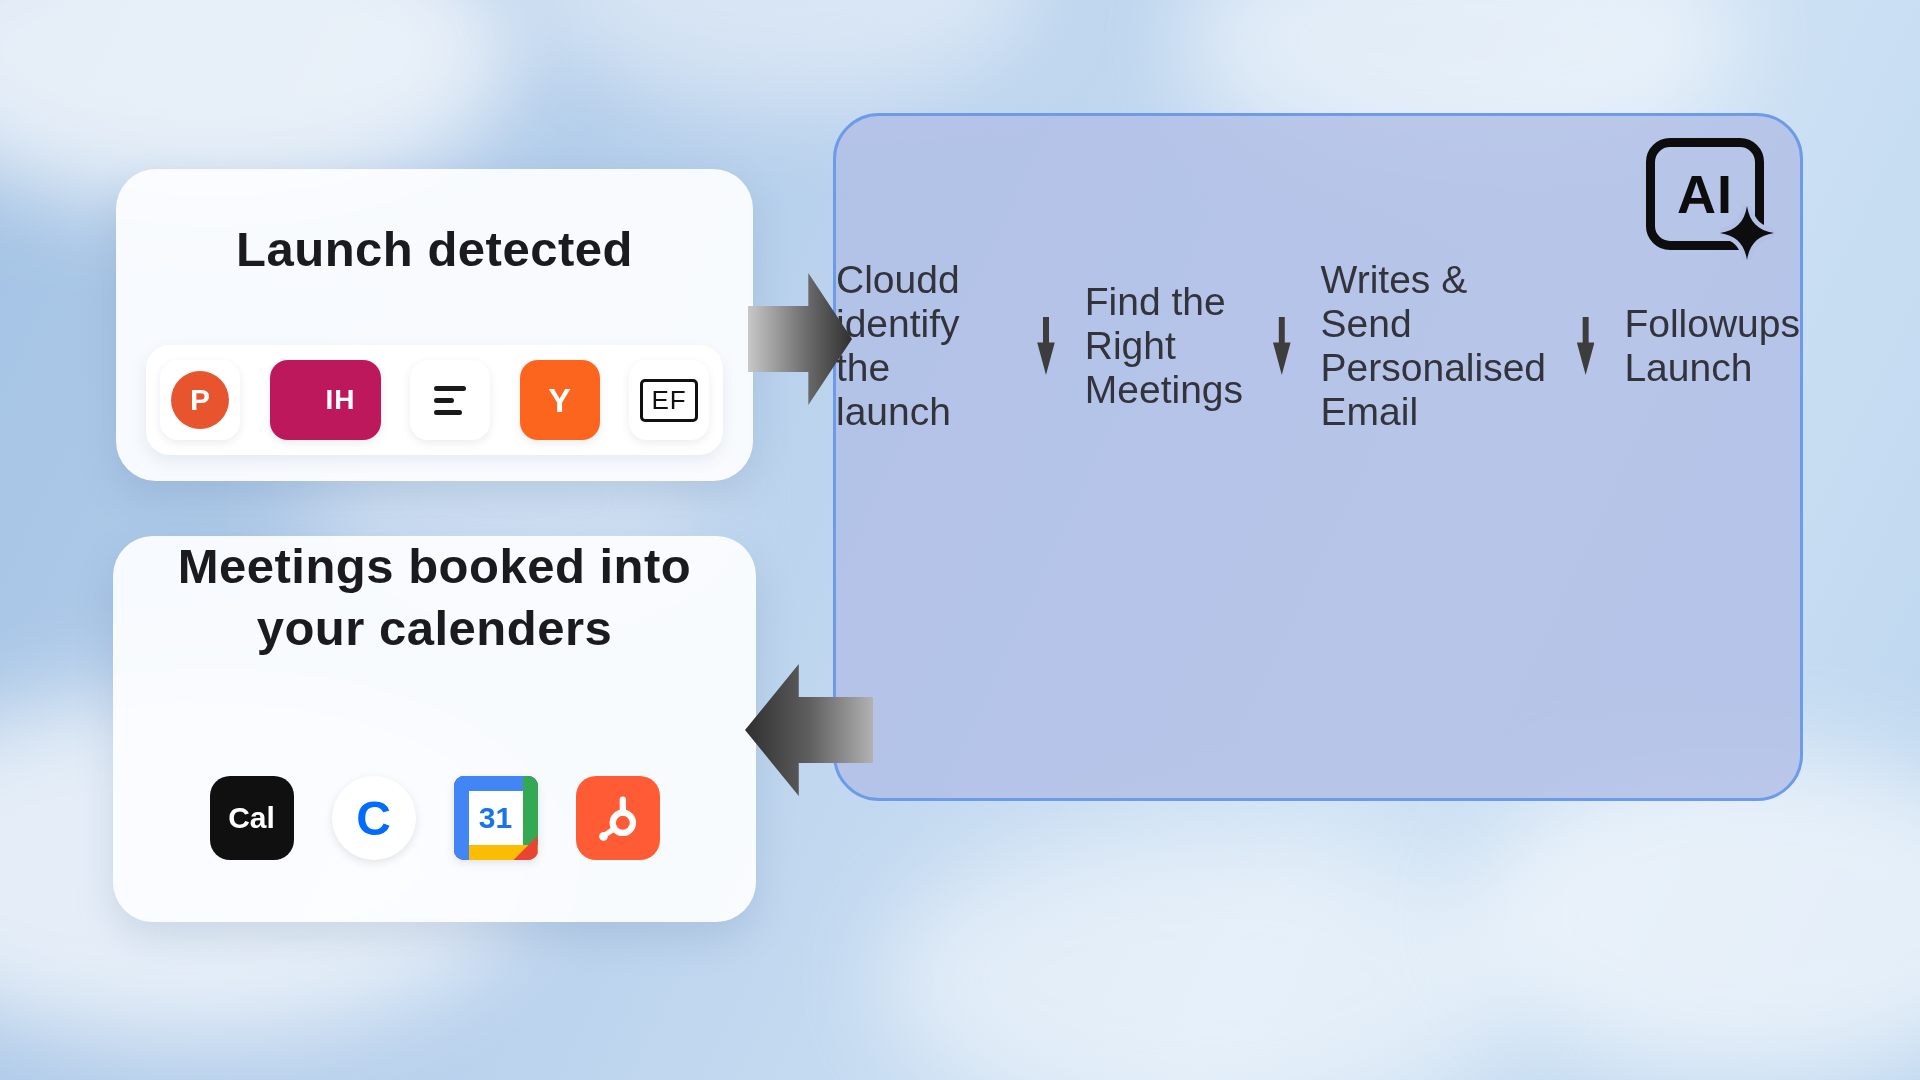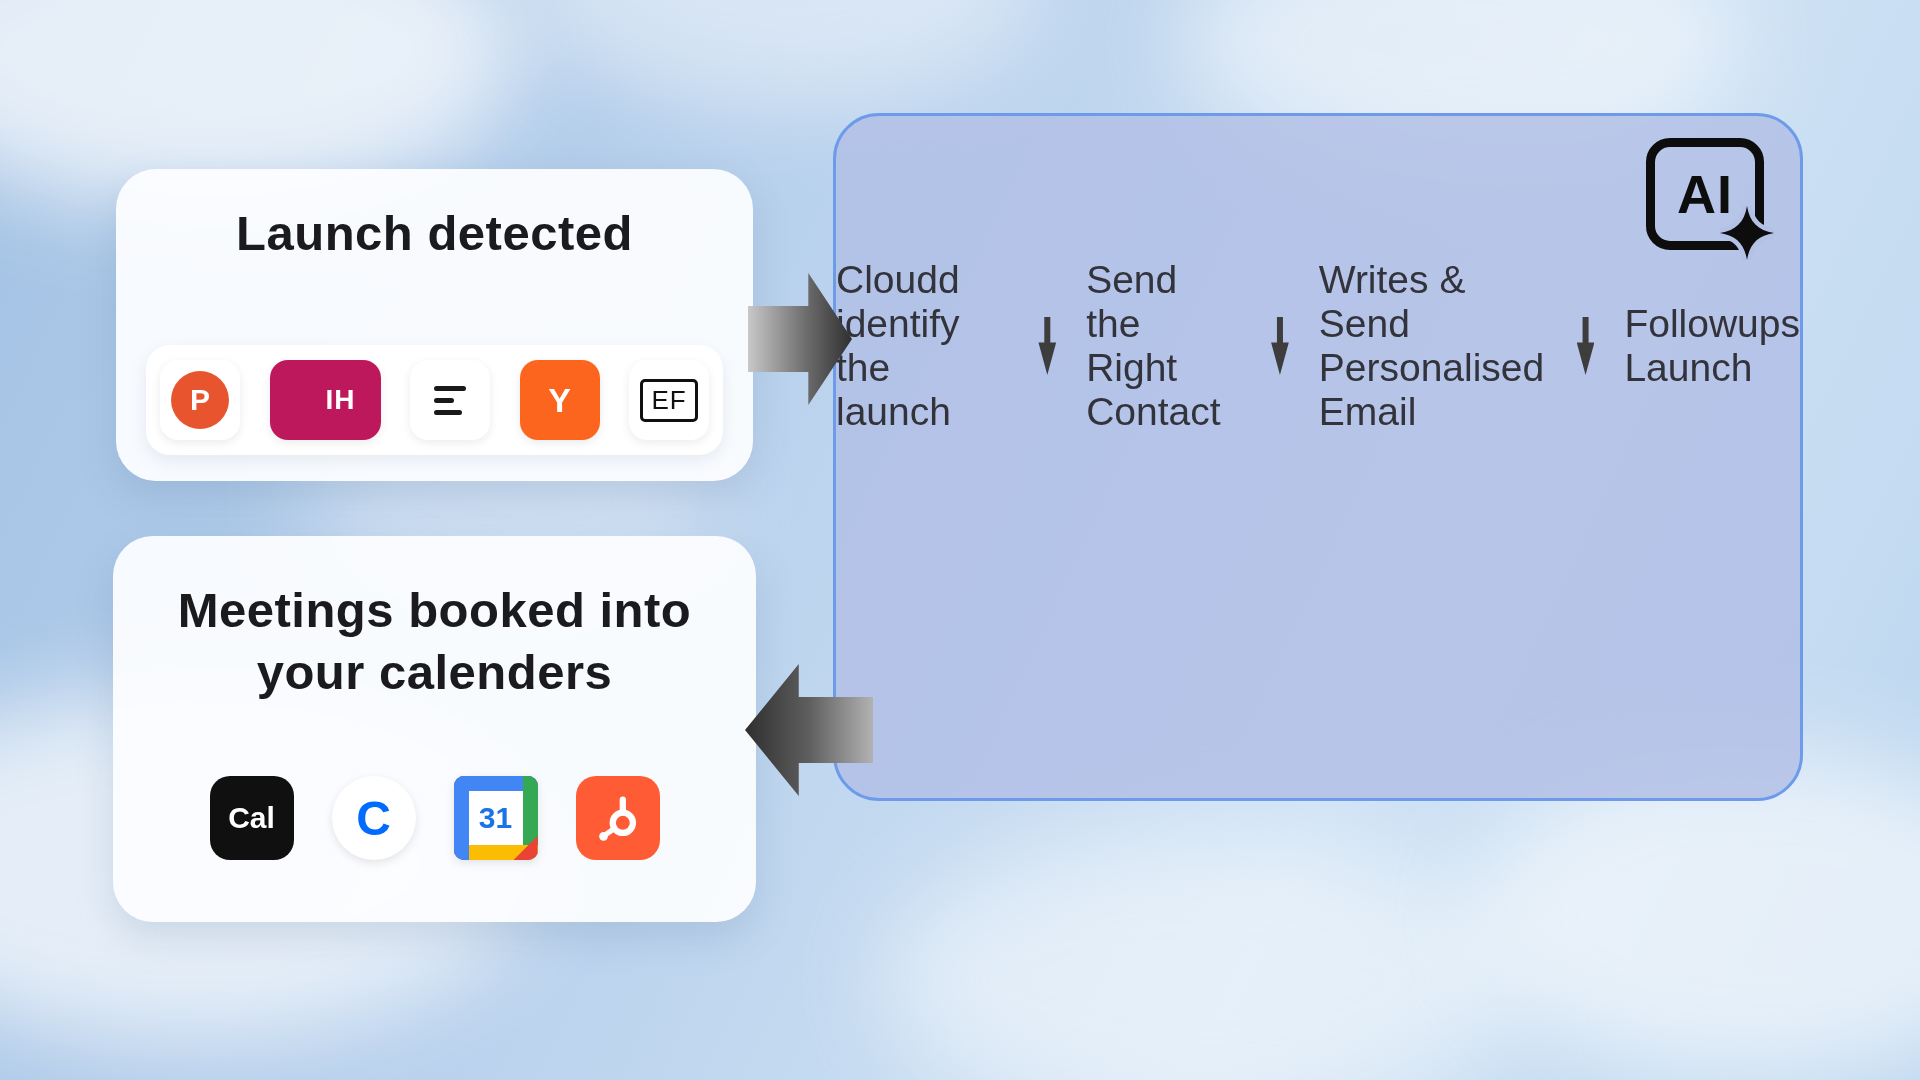--- a/index.html
+++ b/index.html
@@ -18,22 +18,22 @@
   .c7{left:300px;top:380px;width:420px;height:240px;opacity:.4}
 
   .card {
     position:absolute; background:rgba(252,253,255,0.94); border-radius:40px;
     box-shadow:0 16px 38px rgba(90,120,160,0.20);
   }
   .card-launch { left:116px; top:169px; width:637px; height:312px; }
   .card-meetings { left:113px; top:536px; width:643px; height:386px; }
 
   .card-title { text-align:center; font-weight:700; color:#1b1b1e; font-size:49px; letter-spacing:.5px; }
-  .card-launch .card-title { margin-top:36px; }
-  .card-meetings .card-title { margin-top:44px; line-height:1.26; }
+  .card-launch .card-title { margin-top:52px; }
+  .card-meetings .card-title { line-height:1.26; }
 
   .launch-row {
     position:absolute; left:30px; top:176px; width:577px; height:110px;
     background:#ffffff; border-radius:24px; box-shadow:0 6px 16px rgba(120,140,170,0.14);
     display:flex; align-items:center; justify-content:space-between; padding:0 14px; box-sizing:border-box;
   }
   .tile {
     width:80px; height:80px; border-radius:18px; background:#fff;
     display:flex; align-items:center; justify-content:center;
     box-shadow:0 3px 10px rgba(0,0,0,0.08);
@@ -159,21 +159,21 @@
       <div class="ai-box">
         <span class="ai-text">AI</span>
       </div>
       <svg class="ai-spark" viewBox="0 0 40 40">
         <path d="M20 0 C22 12 28 18 40 20 C28 22 22 28 20 40 C18 28 12 22 0 20 C12 18 18 12 20 0 Z" fill="#0d0d0d" stroke="#b4c1e6" stroke-width="7" paint-order="stroke" stroke-linejoin="round"></path>
       </svg>
     </div>
     <div class="steps">
       <div class="step-label">Cloudd identify the launch</div>
       <div class="down-arrow"></div>
-      <div class="step-label">Send the Right Contact</div>
+      <div class="step-label">Find the Right Meetings</div>
       <div class="down-arrow"></div>
       <div class="step-label">Writes &amp; Send Personalised Email</div>
       <div class="down-arrow"></div>
       <div class="step-label">Followups Launch</div>
     </div>
   </div>
 
   <svg class="arrow-right" viewBox="0 0 100 100" preserveAspectRatio="none">
     <defs>
       <linearGradient id="gradR" x1="0" y1="0" x2="1" y2="0">

